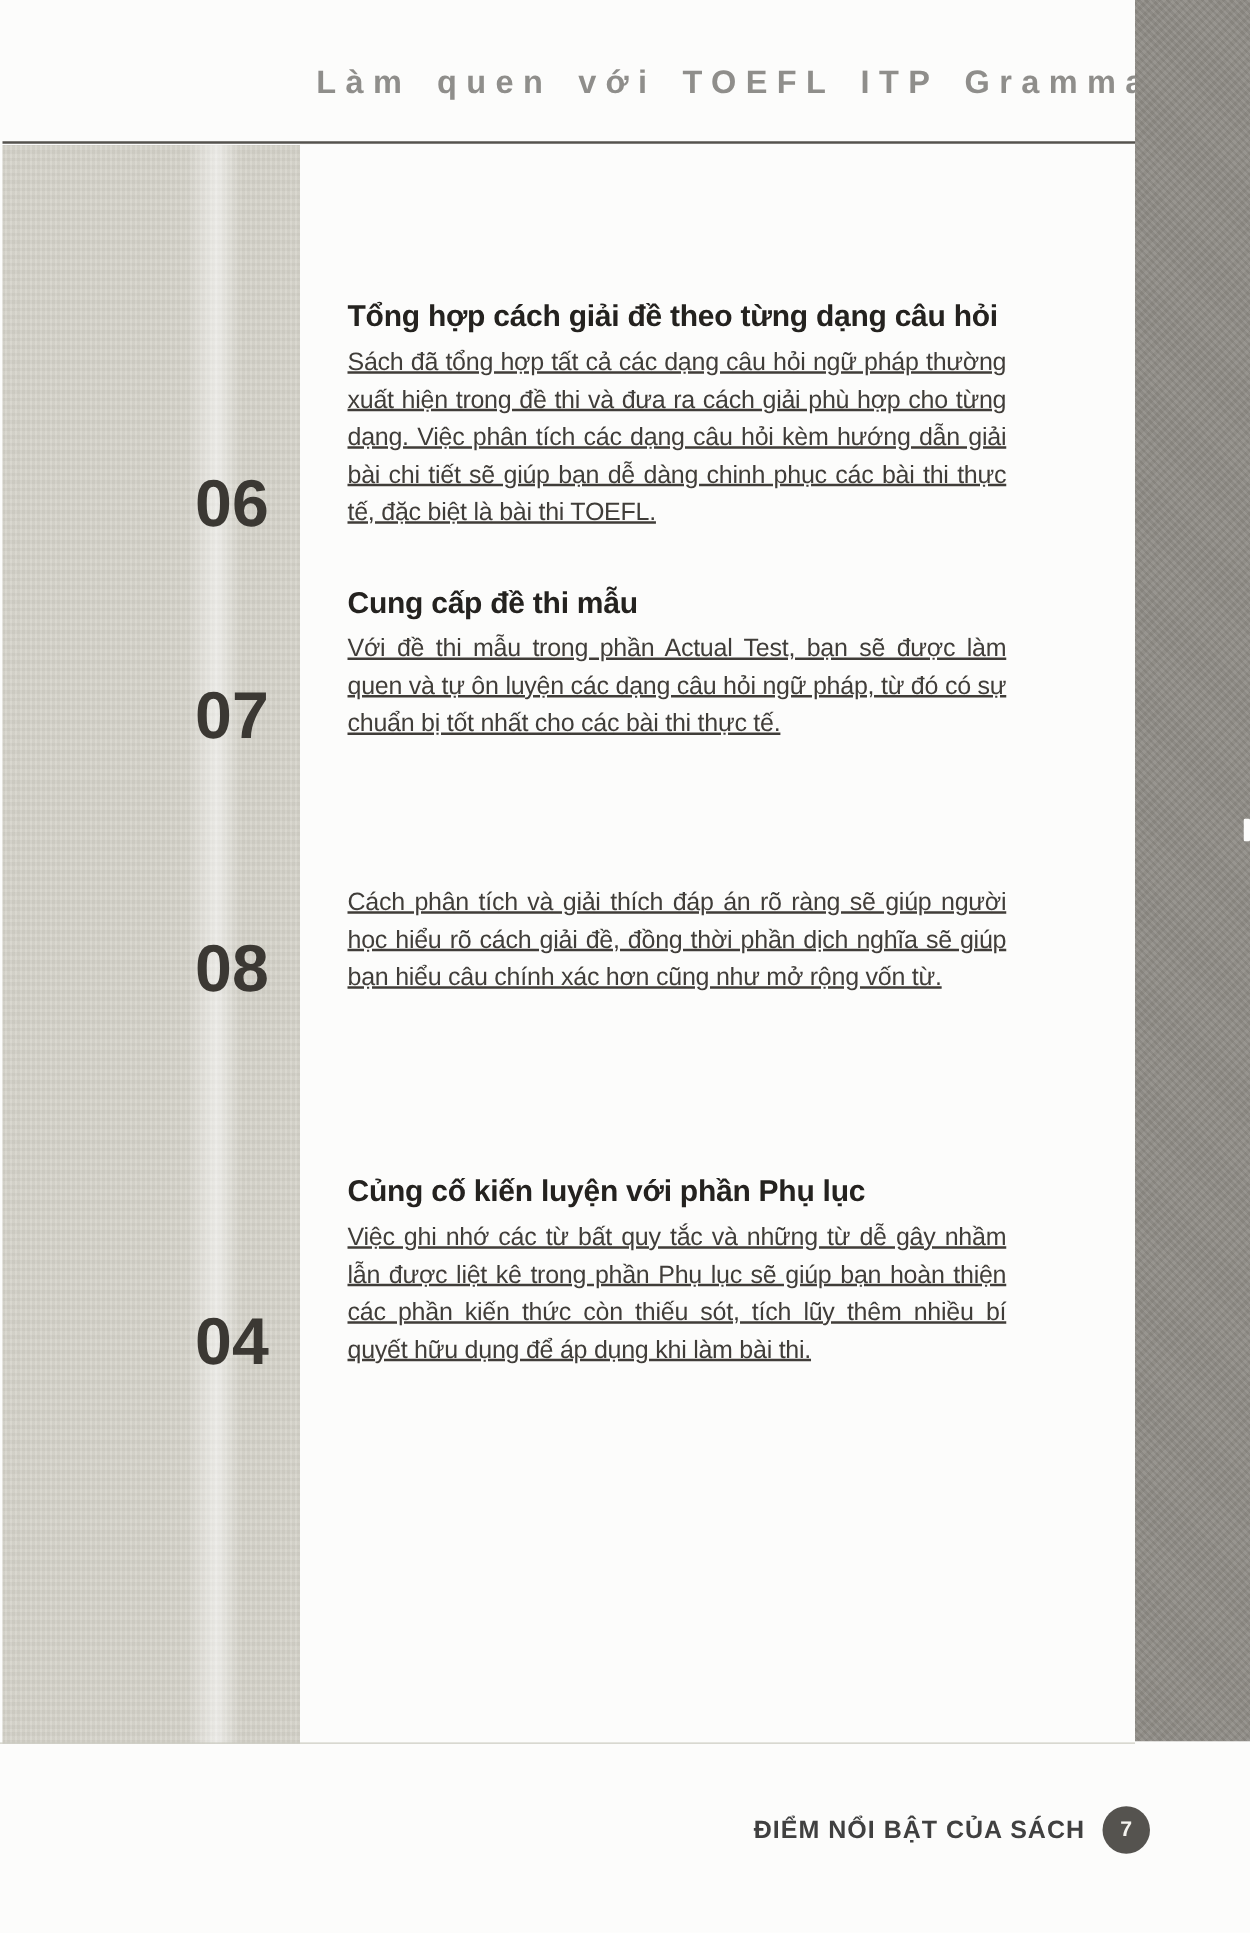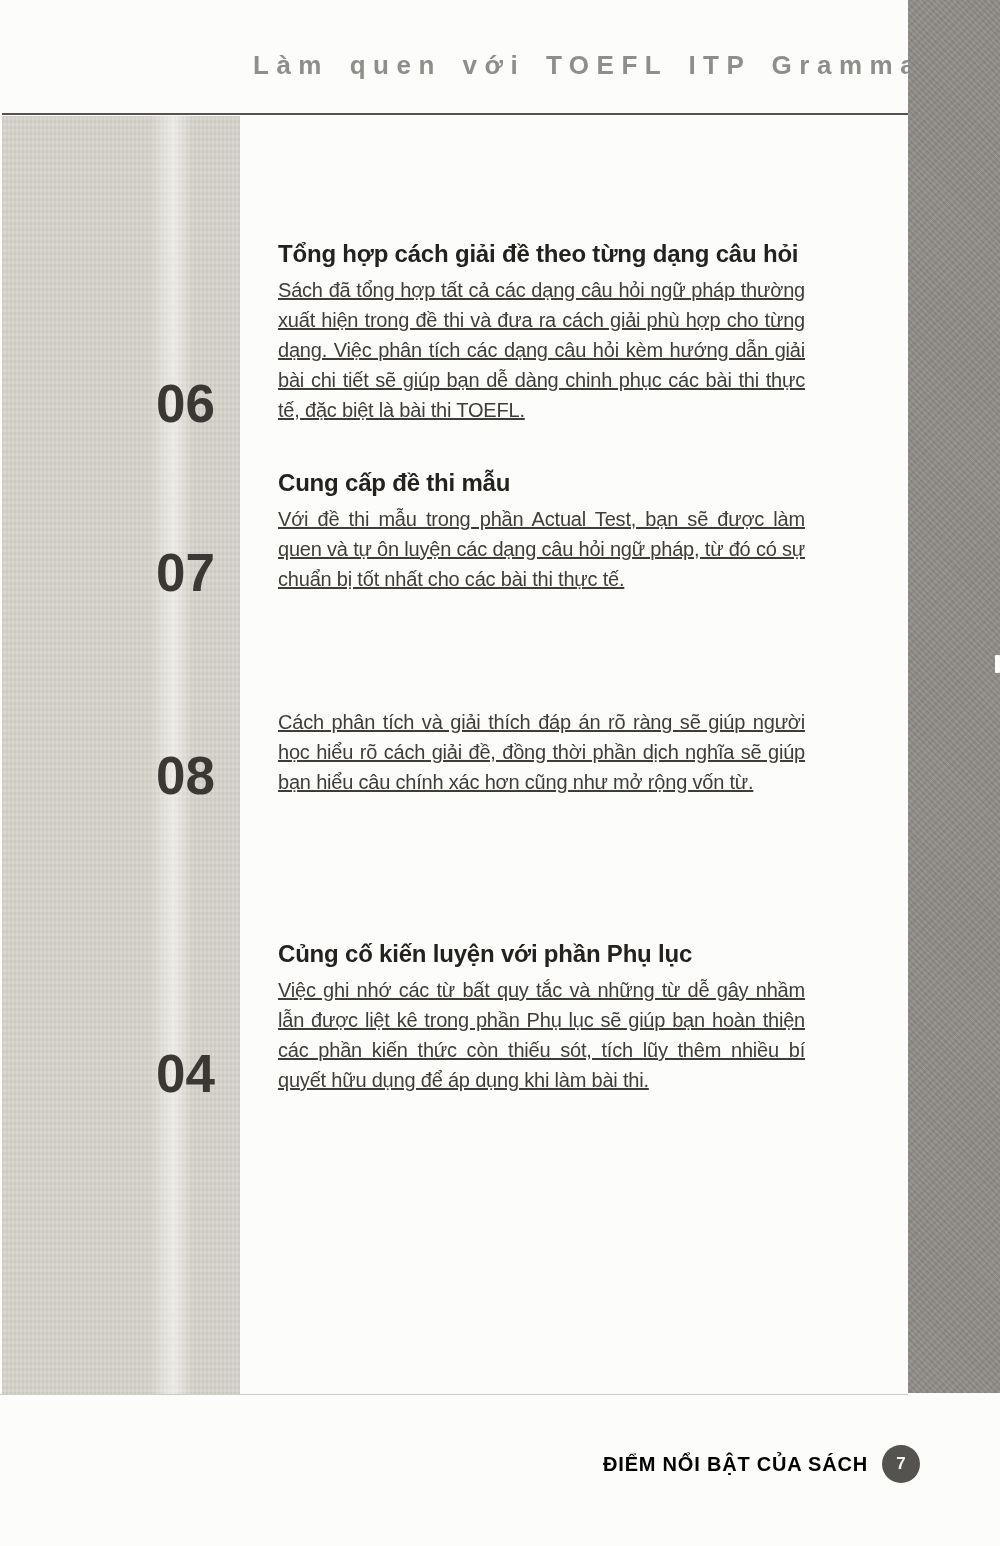--- a/index.html
+++ b/index.html
@@ -115,21 +115,21 @@
     width:920px;
     display:flex;
     justify-content:flex-end;
     align-items:center;
     gap:14px;
   }
   .footer-label{
     font-size:20px;
     font-weight:bold;
     letter-spacing:0.8px;
-    color:#000000;
+    color:#404040;
     white-space:nowrap;
   }
   .page-badge{
     width:38px; height:38px;
     border-radius:50%;
     background:#55534f;
     display:flex;
     align-items:center;
     justify-content:center;
     font-size:17px;

